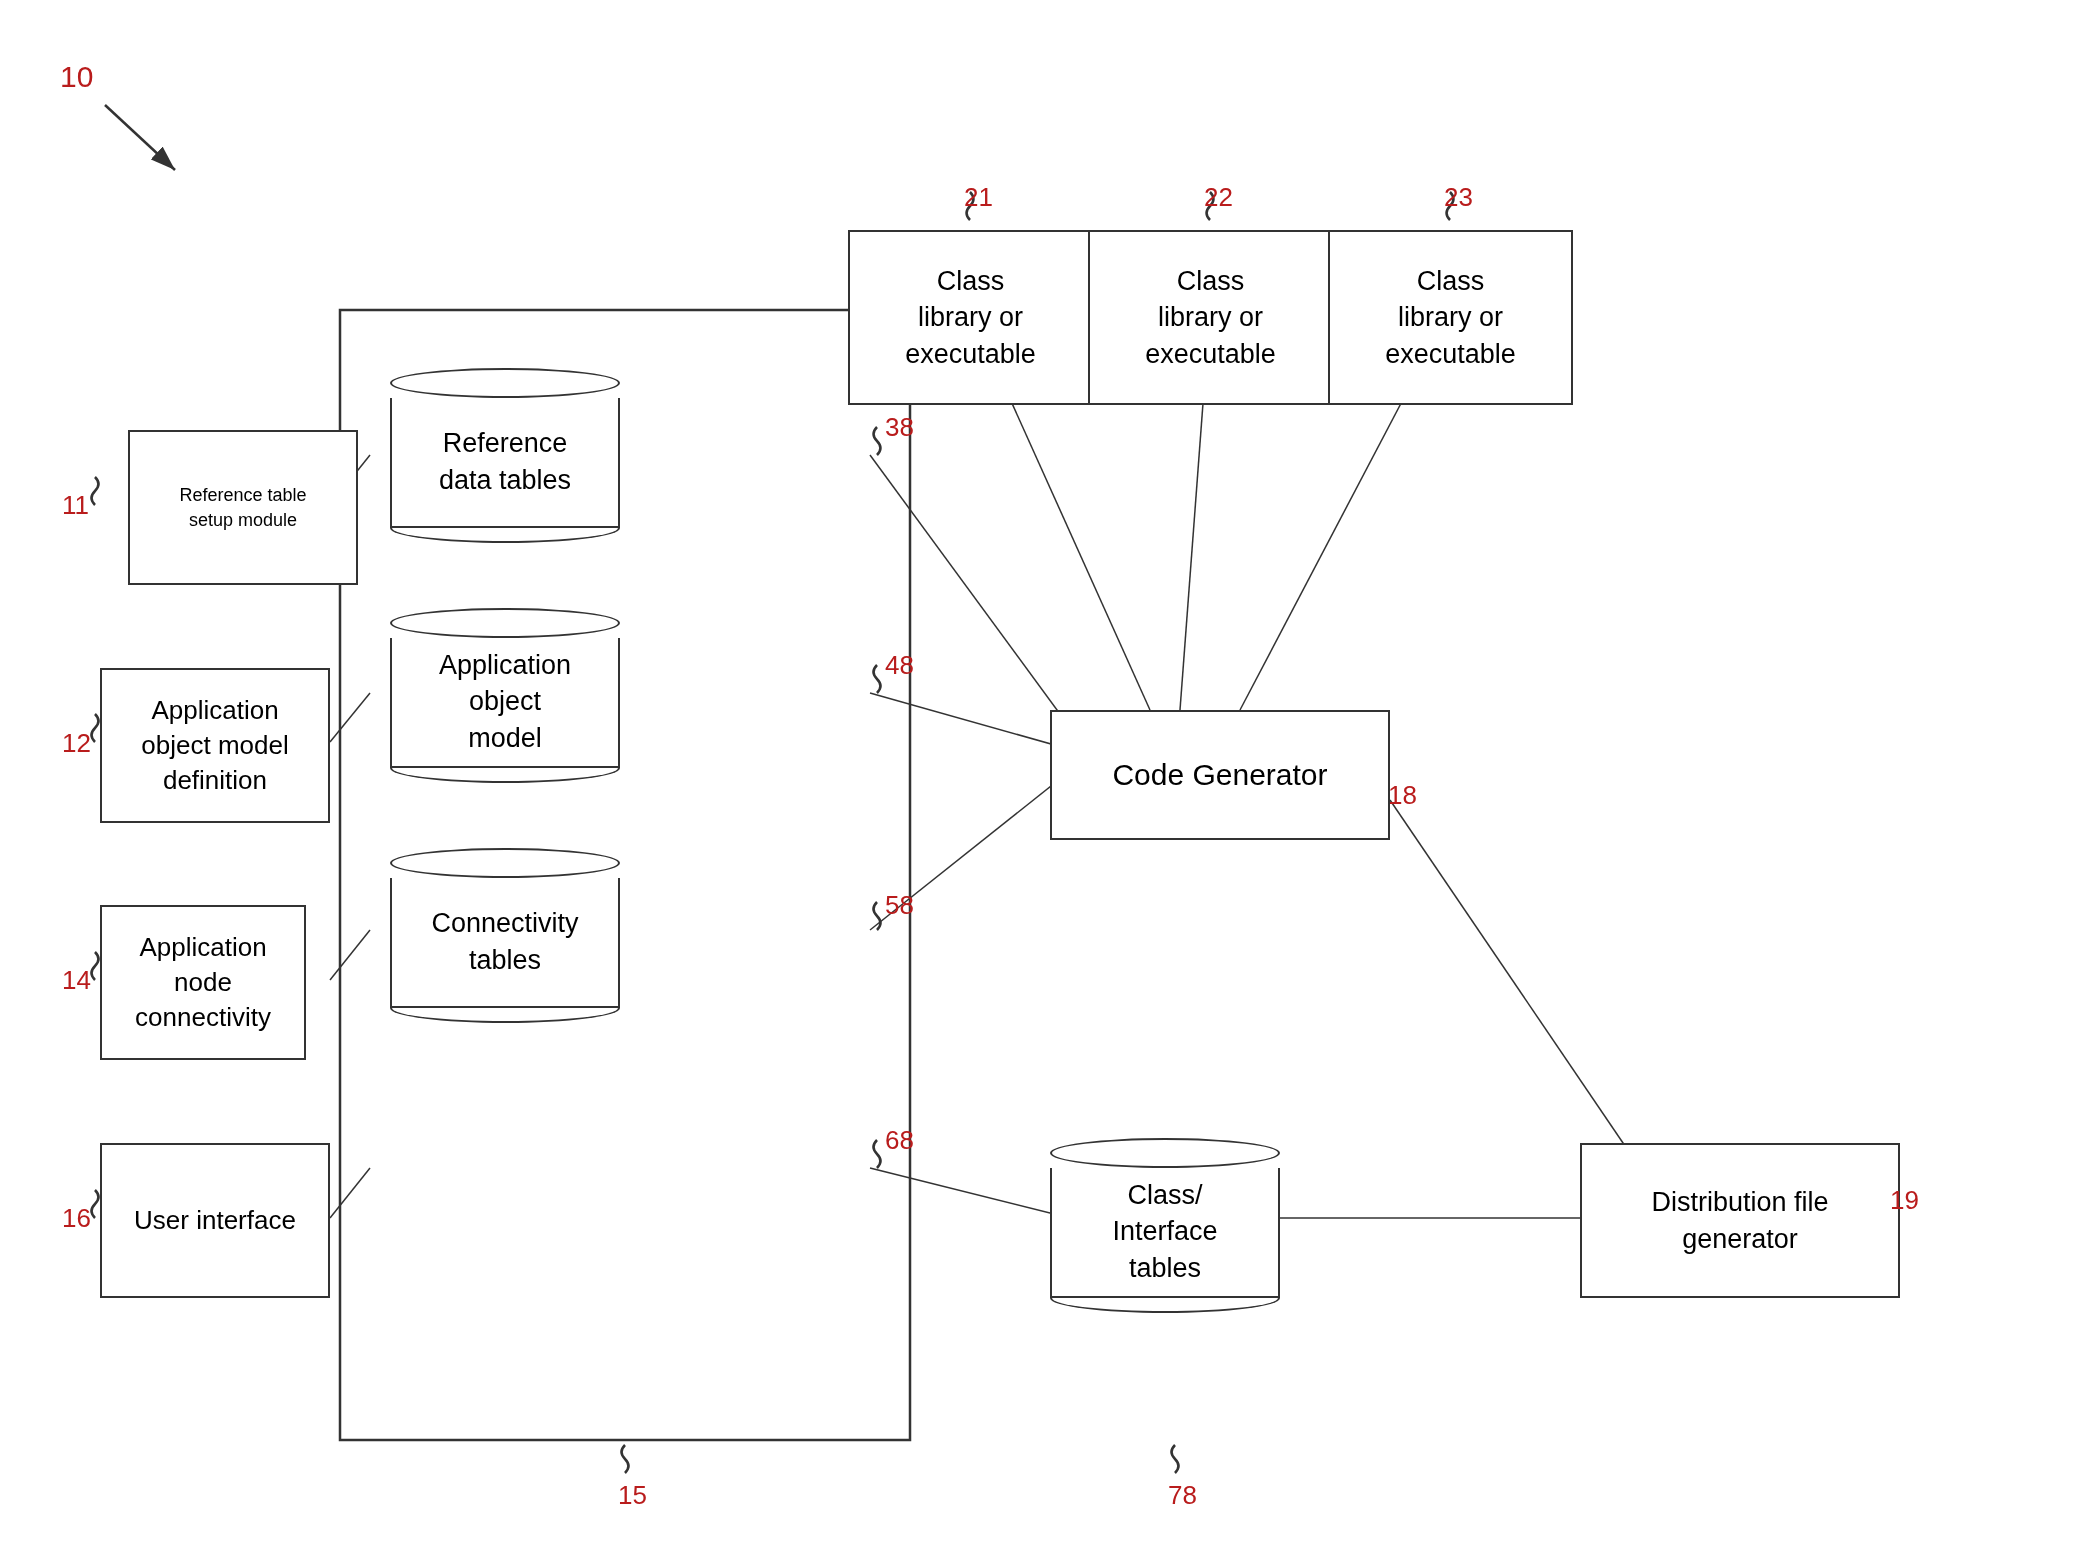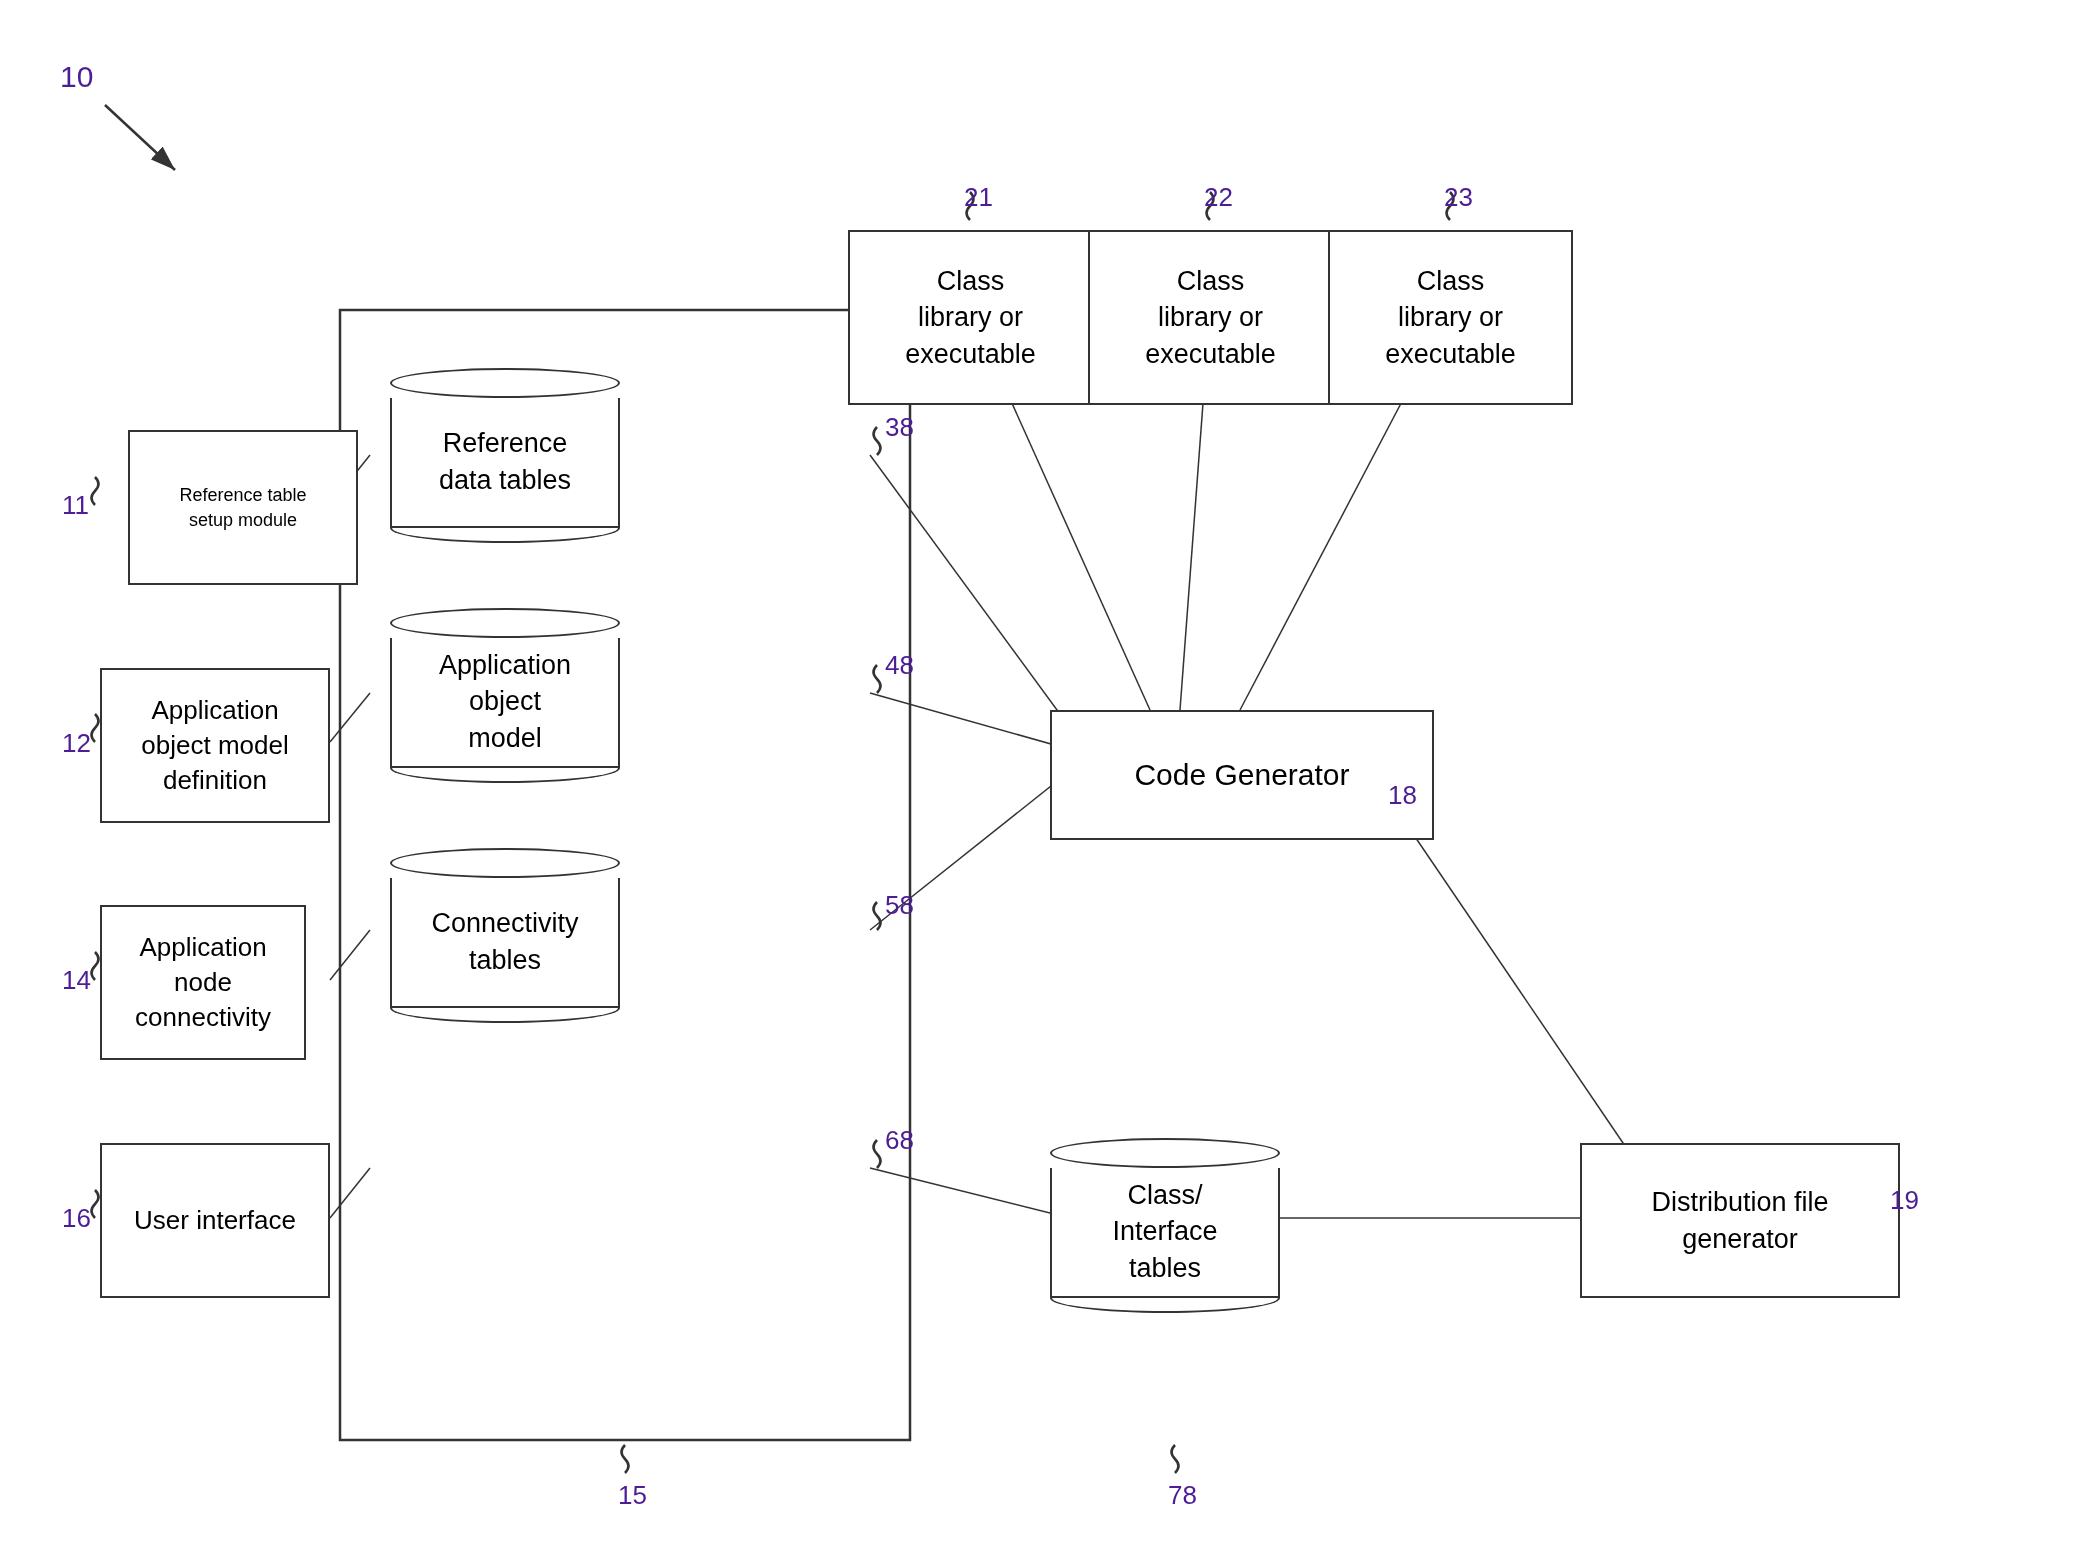--- a/index.html
+++ b/index.html
@@ -65,21 +65,21 @@
       border-bottom-left-radius: 50% 15px;
       border-bottom-right-radius: 50% 15px;
       width: 100%;
       height: 15px;
       background: #fff;
     }
     
     .num-label {
       position: absolute;
       font-size: 26px;
-      color: #4c1d95;
+      color: #b91c1c;
       text-align: center;
     }
     
     svg.diagram-svg {
       position: absolute;
       top: 0; left: 0;
       width: 2083px;
       height: 1546px;
       pointer-events: none;
     }
@@ -242,21 +242,21 @@
   </div>
   <div class="num-label" style="left:1204px; top:182px;">22</div>
 
   <div class="box" style="left:1328px; top:230px; width:245px; height:175px; font-size:27px;">
     <span style="white-space:pre-line;">Class
 library or
 executable</span>
   </div>
   <div class="num-label" style="left:1444px; top:182px;">23</div>
 
-  <div class="box" style="left:1050px; top:710px; width:384px; height:130px; font-size:30px;text-align:center;">
+  <div class="box" style="left:1050px; top:710px; width:340px; height:130px; font-size:30px;text-align:center;">
     <span>Code Generator</span>
   </div>
   <div class="num-label" style="left:1388px; top:780px;">18</div>
 
   <div class="cylinder" style="position:absolute; left:1050px; top:1130px; width:230px; height:190px;">
     <div class="cylinder-top" style="height:30px; border-radius: 50% / 15px;"></div>
     <div class="cylinder-body" style="height:130px; padding: 20px;">
       <span style="white-space:pre-line;">Class/
 Interface
 tables</span>

